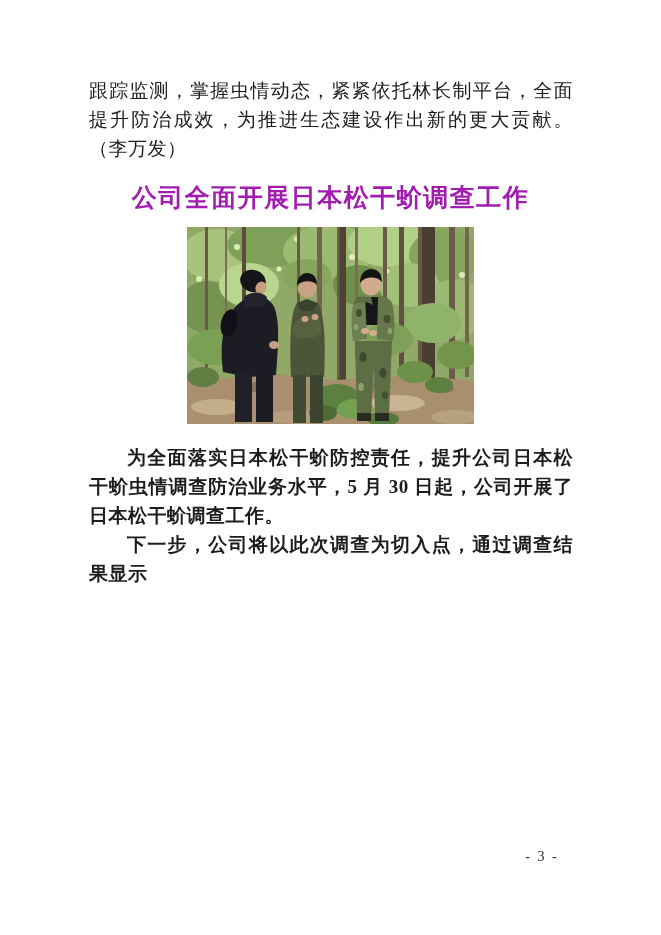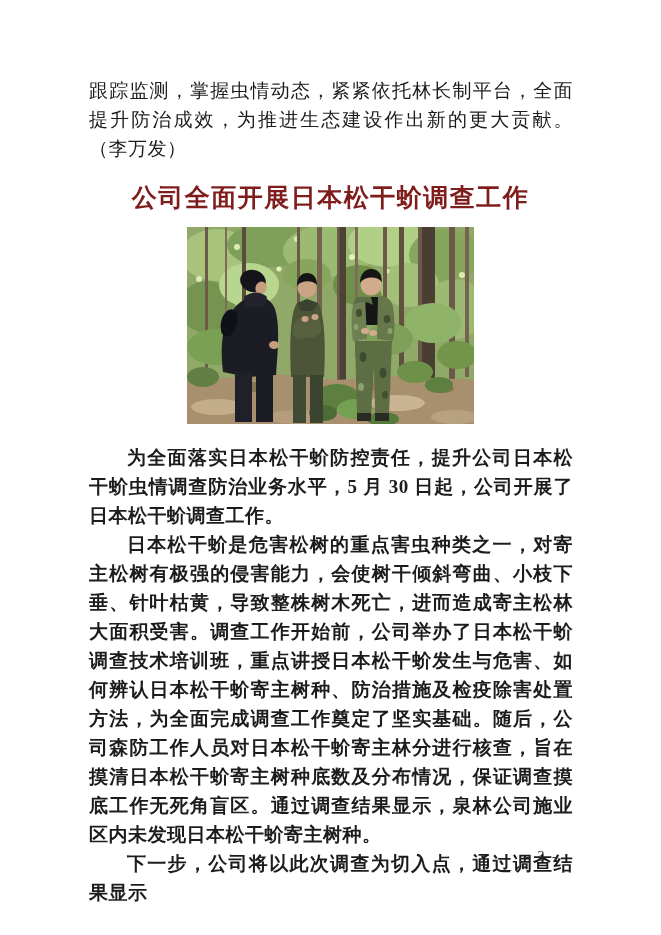--- a/index.html
+++ b/index.html
@@ -15,21 +15,21 @@
     text-align:justify;text-justify:inter-character;
     letter-spacing:0.5px;
   }
   .intro{padding-top:76px;}
   .indent{text-indent:2em;font-weight:bold;}
   .title{
     margin:18px 40px 0;
     text-align:center;
     font-size:25px;line-height:34px;font-weight:bold;
     letter-spacing:1.5px;
-    color:#7f1d1d;
+    color:#a21caf;
   }
   .photo{
     margin:12px auto 0;width:287px;height:197px;display:block;
   }
   .photo svg{display:block;width:287px;height:197px;}
   .para1{margin-top:19px;}
   .page-number{
     position:absolute;top:849px;left:518px;width:48px;
     text-align:center;font-size:14px;letter-spacing:2px;color:#2a2a2a;
   }
@@ -152,19 +152,18 @@
         <ellipse cx="174" cy="160" rx="3" ry="4" fill="#8da06b"></ellipse>
         <ellipse cx="198" cy="168" rx="3" ry="4" fill="#42502f"></ellipse>
         <rect x="170" y="186" width="14" height="8" fill="#2a2a24"></rect>
         <rect x="188" y="186" width="14" height="8" fill="#2a2a24"></rect>
       </g>
     </svg>
   </figure>
 
   <p class="body-text indent para1">为全面落实日本松干蚧防控责任，提升公司日本松干蚧虫情调查防治业务水平，5 月 30 日起，公司开展了日本松干蚧调查工作。</p>
 
-  <p class="body-text indent">日本松干蚧是危害松树的重点害虫种类之一，对寄主松树有极强的侵害能力，会使树干倾斜弯曲、小枝下垂、针叶枯黄，导致整株树木死亡，进而造成寄主松林大面积受害。调查工作开始前，公司举办了日本松干蚧调查技术培训班，重点讲授日本松干蚧发生与危害、如何辨认日本松干蚧寄主树种、防治措施及检疫除害处置方法，为全面完成调查工作奠定了坚实基础。随后，公司森防工作人员对日本松干蚧寄主林分进行核查，旨在摸清日本松干蚧寄主树种底数及分布情况，保证调查摸底工作无死角盲区。通过调查结果显示，泉林公司施业区内未发现日本松干蚧寄主树种。</p>
 
   <p class="body-text indent">下一步，公司将以此次调查为切入点，通过调查结果显示</p>
 
   <div class="page-number">- 3 -</div>
 
 </div>
 
 </body></html>

